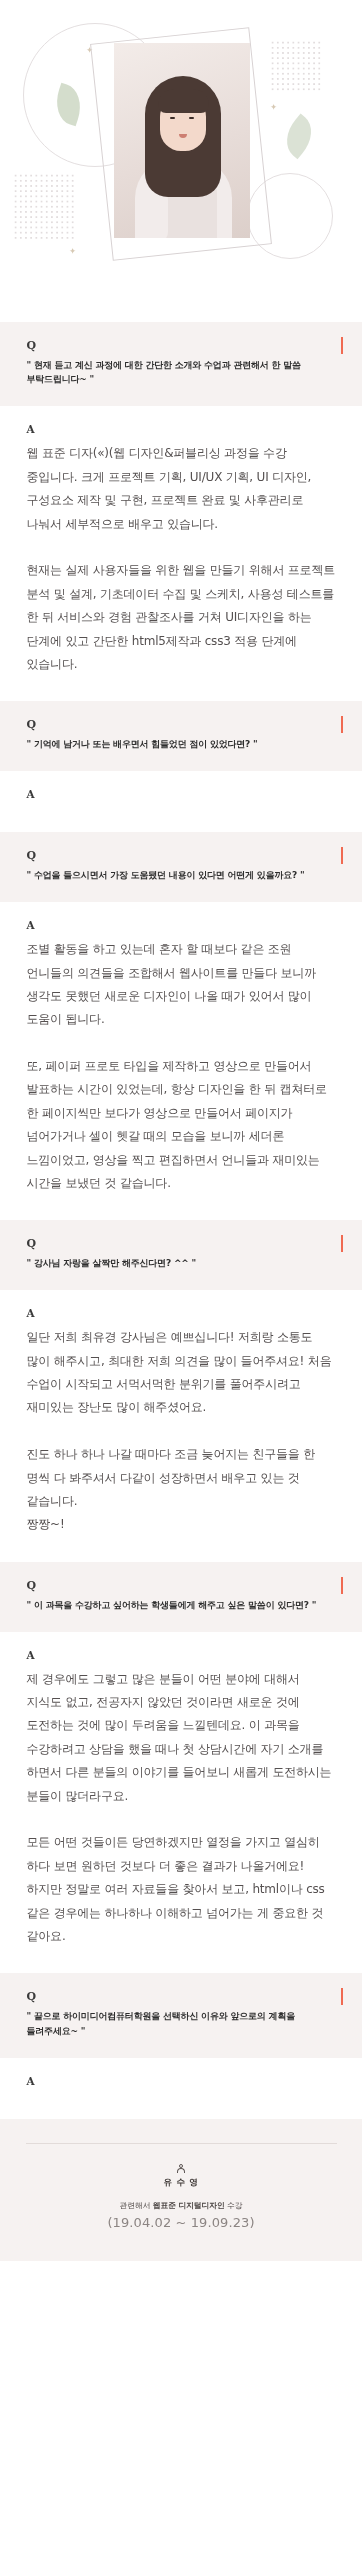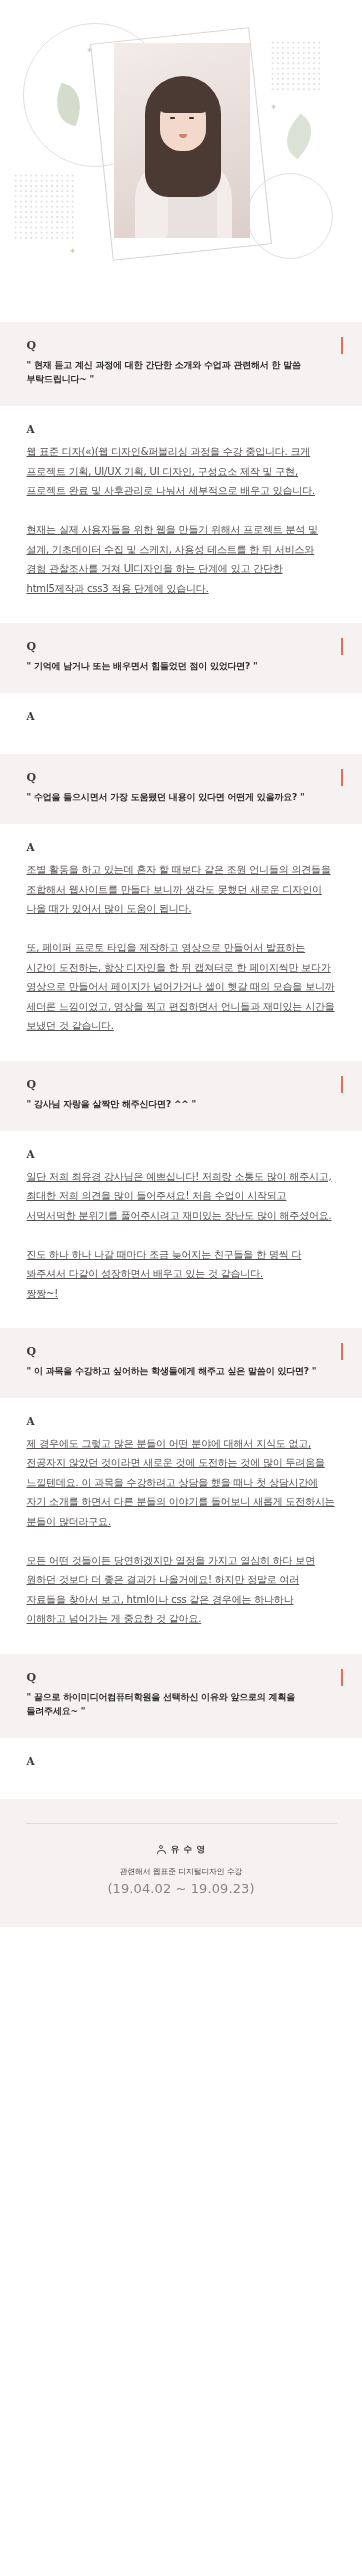--- a/index.html
+++ b/index.html
@@ -130,27 +130,26 @@
     padding: 17px 26.5px 25px 26.5px;
   }
   .a-mark {
     font-family: "DejaVu Serif", "Liberation Serif", serif;
     font-size: 10.4px;
     font-weight: 700;
     color: #3b3b3b;
     margin-bottom: 7px;
   }
   .a-text {
-    font-size: 10px;
+    font-size: 12px;
     color: #555050;
     line-height: 1.95;
     letter-spacing: -0.2px;
     word-break: keep-all;
     white-space: pre-line;
-    text-decoration: underline;
   }
   .accent-bar {
     position: absolute;
     right: 19.5px;
     top: 15px;
     width: 1.7px;
     height: 17px;
     background: #f06a52;
   }
 
@@ -167,20 +166,21 @@
     height: 0.6px;
     background: #e2dbd9;
     margin: 0 auto 19.5px auto;
   }
   .person-row {
     display: flex;
     align-items: center;
     justify-content: center;
     gap: 4.6px;
     margin-bottom: 10.4px;
+    flex-direction: column;
   }
   .person-icon {
     width: 9.8px; height: 9.8px;
     display: inline-block;
     position: relative;
   }
   .person-icon .head {
     position:absolute; left:2.9px; top:0.6px; width:4px; height:4px;
     border:0.8px solid #5c5553; border-radius:50%;
   }
@@ -194,21 +194,21 @@
     font-weight: 700;
     color: #3a3432;
     letter-spacing: 0.6px;
   }
   .course-line {
     font-size: 7.8px;
     color: #4b4543;
     letter-spacing: -0.1px;
     margin-bottom: 4.6px;
   }
-  .course-line b { font-weight: 400; }
+  .course-line b { font-weight: 700; }
   .course-date {
     font-size: 13px;
     color: #8c8583;
     letter-spacing: 0.1px;
   }
 </style>
 </head>
 <body>
 
 <div class="page">
@@ -269,21 +269,21 @@
   <div class="qa">
     <div class="q-block">
       <div class="accent-bar"></div>
       <div class="q-mark">Q</div>
       <div class="q-text">" 수업을 들으시면서 가장 도움됐던 내용이 있다면 어떤게 있을까요? "</div>
     </div>
     <div class="a-block">
       <div class="a-mark">A</div>
       <div class="a-text">조별 활동을 하고 있는데 혼자 할 때보다 같은 조원 언니들의 의견들을 조합해서 웹사이트를 만들다 보니까 생각도 못했던 새로운 디자인이 나올 때가 있어서 많이 도움이 됩니다.
 
-또, 페이퍼 프로토 타입을 제작하고 영상으로 만들어서 발표하는 시간이 도전하는, 항상 디자인을 한 뒤 캡쳐터로 한 페이지씩만 보다가 영상으로 만들어서 페이지가 넘어가거나 셀이 헷갈 때의 모습을 보니까 세더론 느낌이었고, 영상을 찍고 편집하면서 언니들과 재미있는 시간을 보냈던 것 같습니다.</div>
+또, 페이퍼 프로토 타입을 제작하고 영상으로 만들어서 발표하는 시간이 있었는데, 항상 디자인을 한 뒤 캡쳐터로 한 페이지씩만 보다가 영상으로 만들어서 페이지가 넘어가거나 셀이 헷갈 때의 모습을 보니까 세더론 느낌이었고, 영상을 찍고 편집하면서 언니들과 재미있는 시간을 보냈던 것 같습니다.</div>
     </div>
   </div>
 
   <div class="qa">
     <div class="q-block">
       <div class="accent-bar"></div>
       <div class="q-mark">Q</div>
       <div class="q-text">" 강사님 자랑을 살짝만 해주신다면? ^^ "</div>
     </div>
     <div class="a-block">

